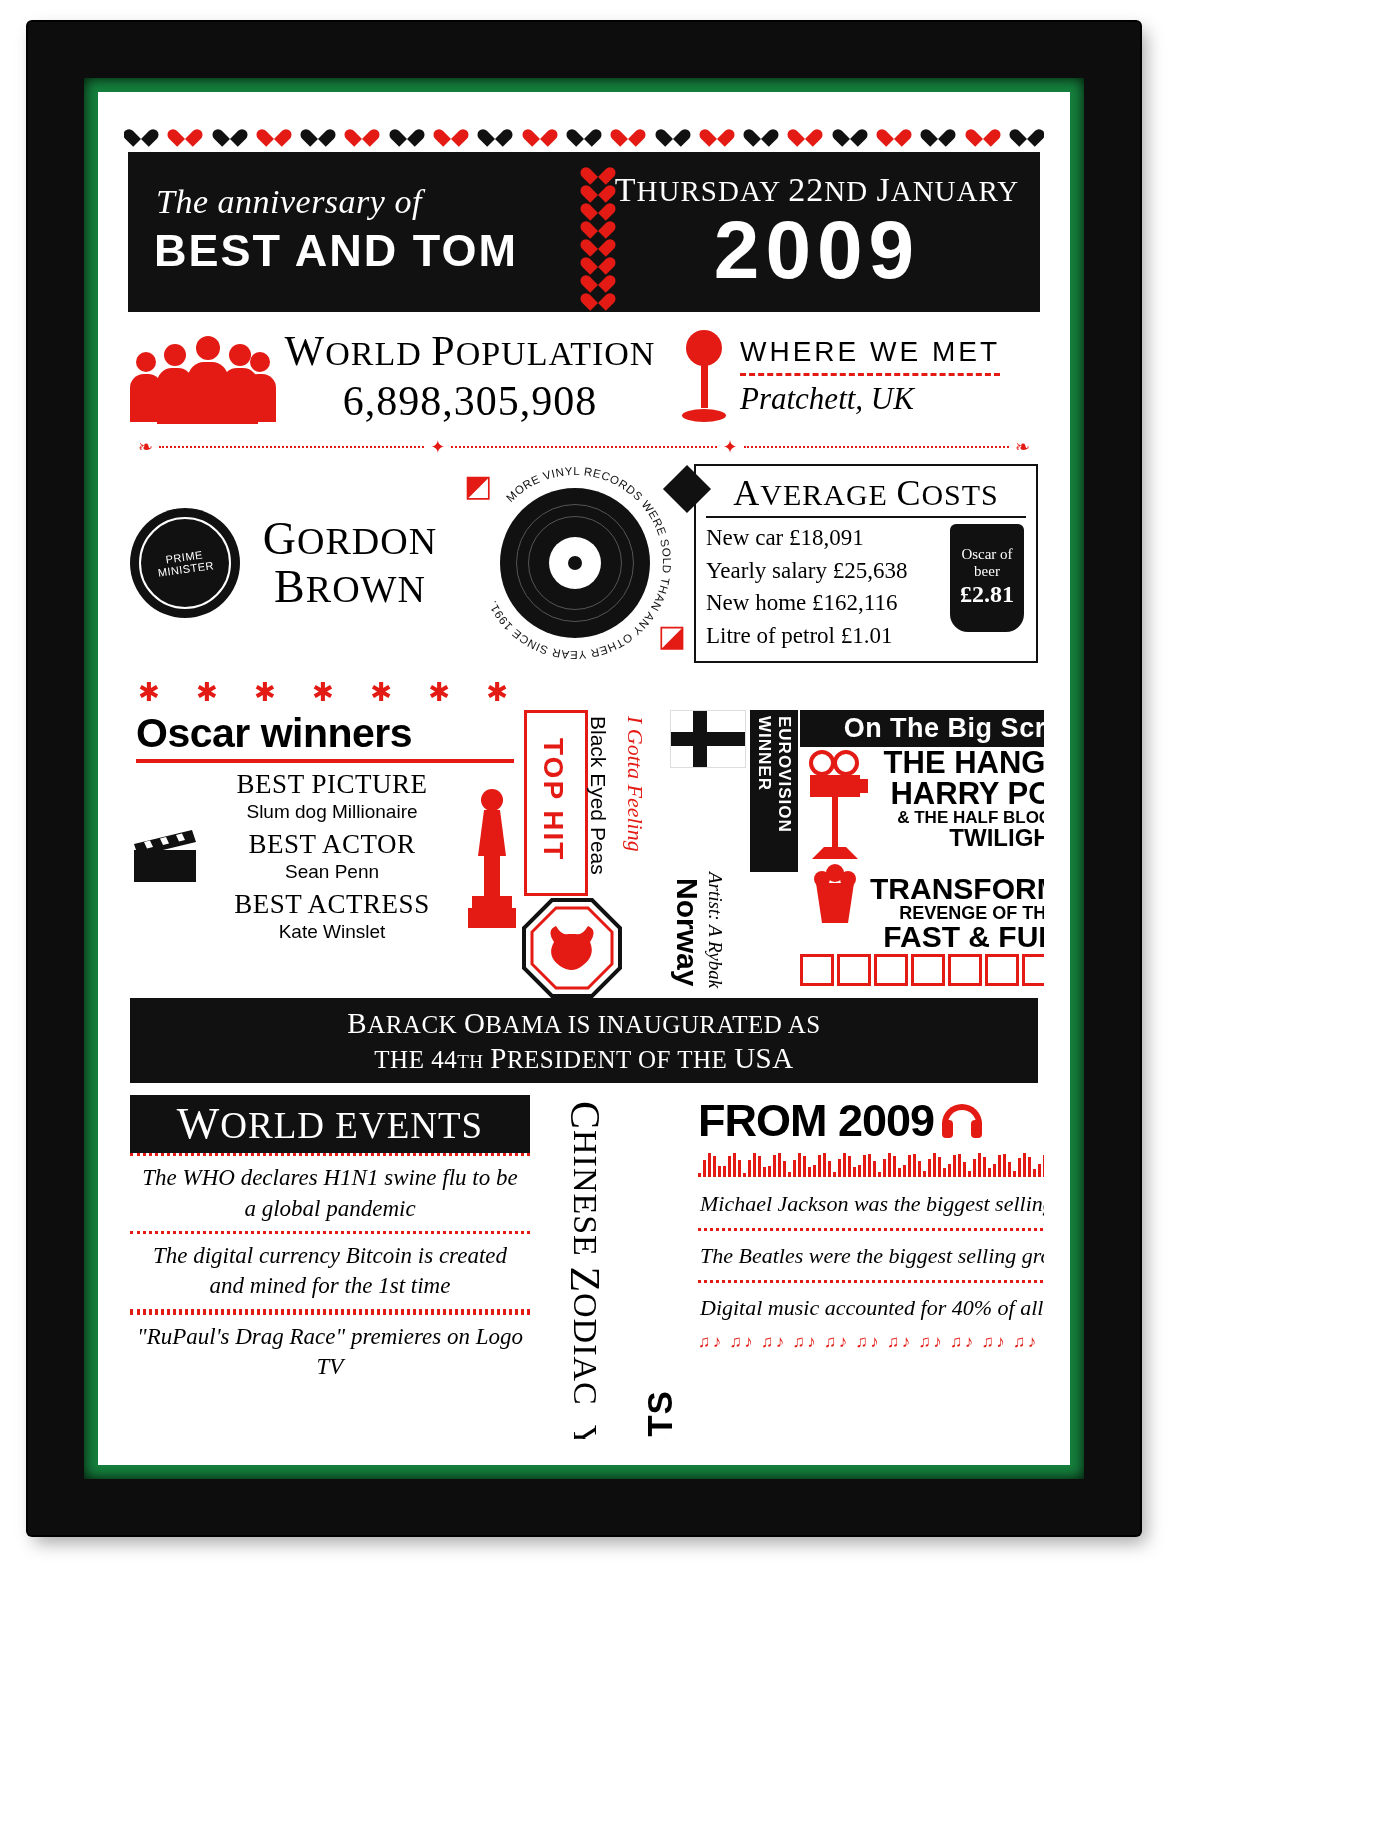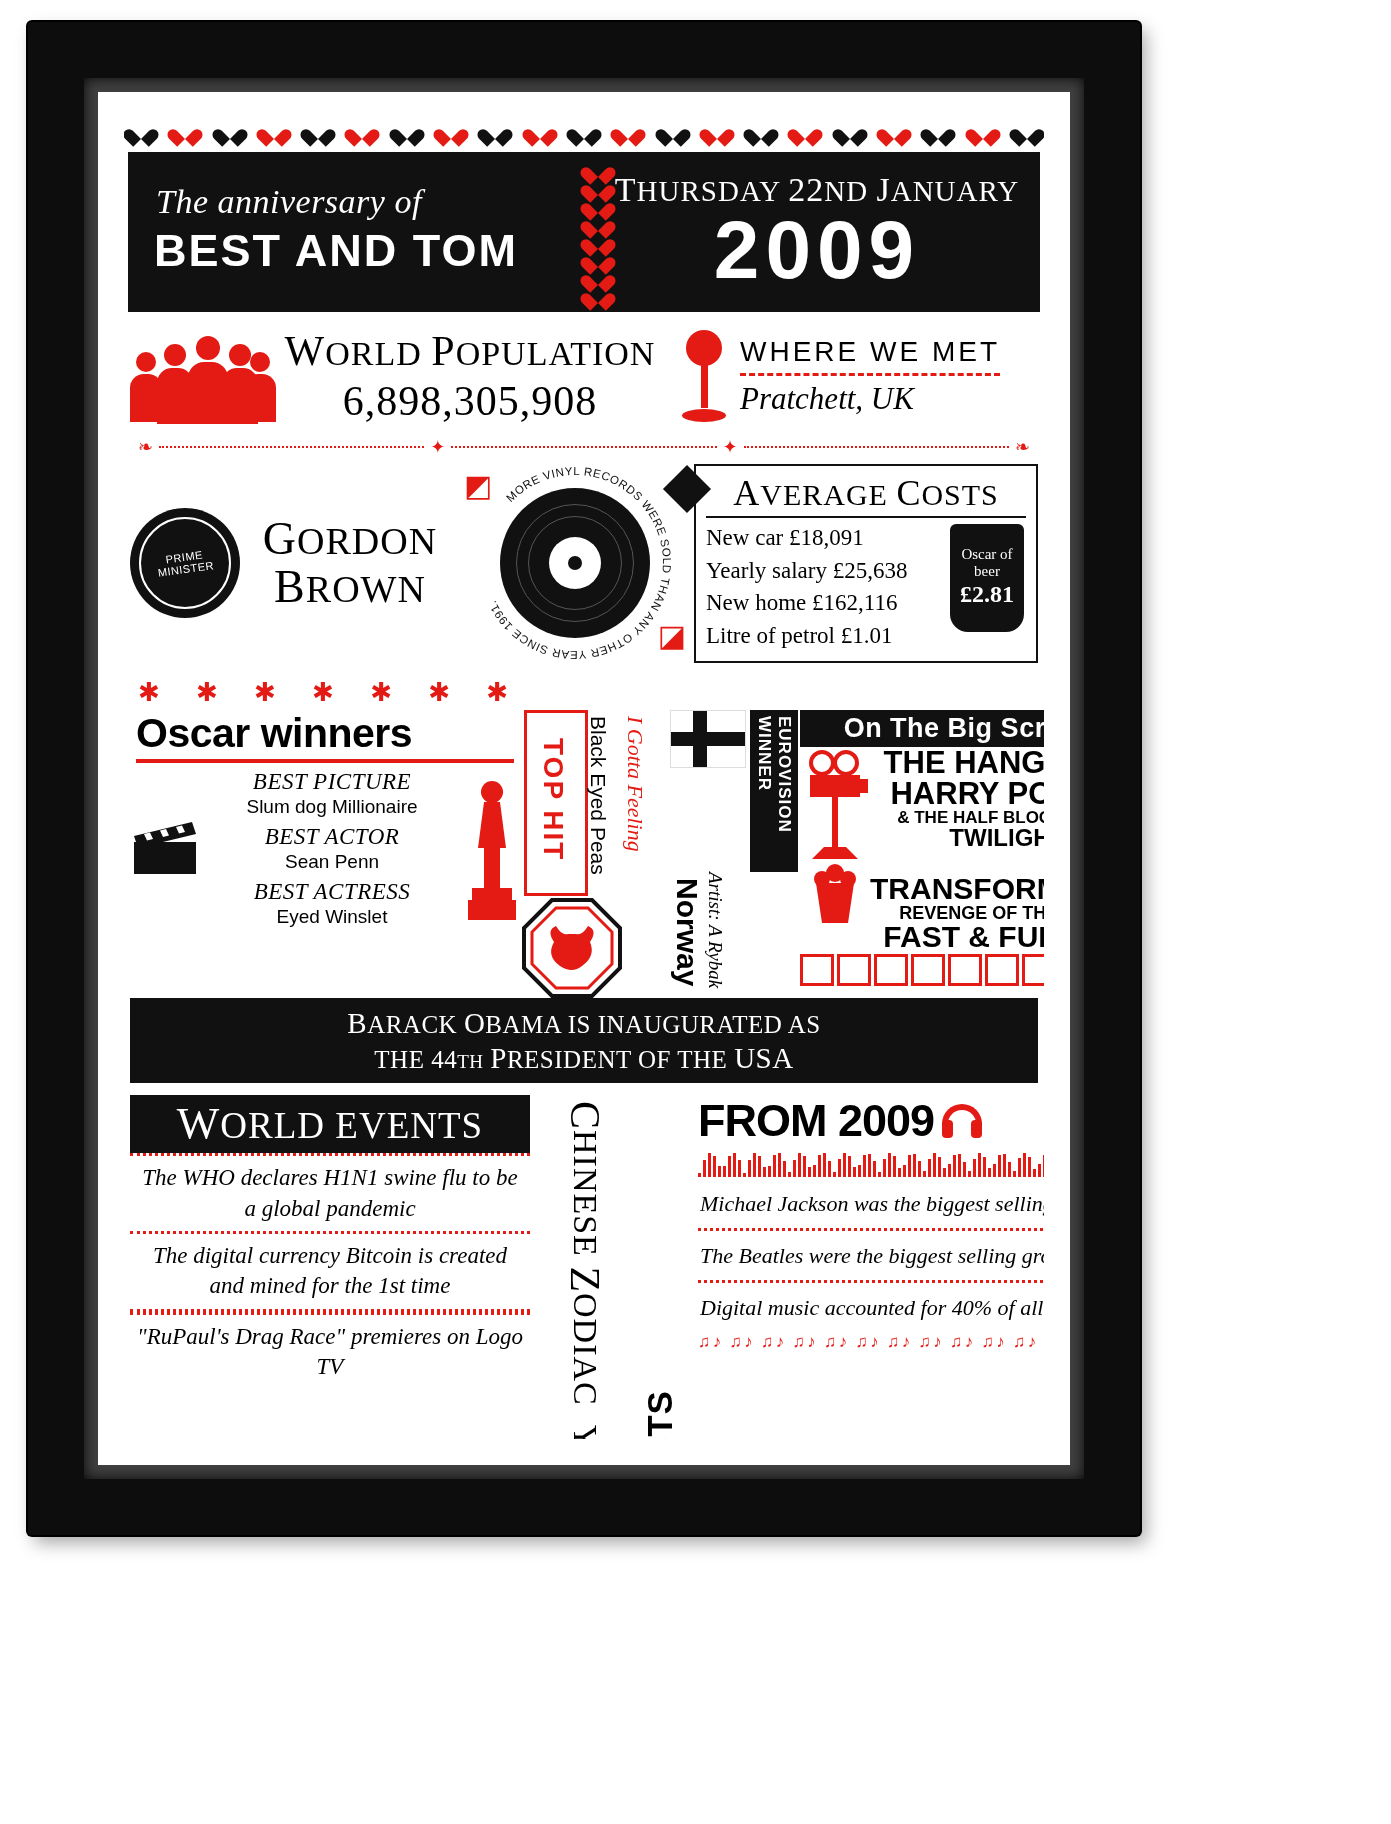--- a/index.html
+++ b/index.html
@@ -3,21 +3,21 @@
 <meta charset="utf-8">
 <style>
   html,body{margin:0;padding:0;background:#ffffff;}
   body{width:1391px;height:1824px;font-family:"Liberation Serif",serif;}
 
   
   .frame{position:absolute;left:28px;top:22px;width:1112px;height:1513px;
          background:#0d0d0d;border-radius:4px;
          box-shadow:0 0 0 2px #000, 6px 8px 18px rgba(0,0,0,.35);}
   .frame-inner{position:absolute;left:56px;top:56px;right:56px;bottom:56px;
-         background:#404040;box-shadow:inset 0 0 14px rgba(0,0,0,.9);}
+         background:#15803d;box-shadow:inset 0 0 14px rgba(0,0,0,.9);}
   .mat{position:absolute;left:14px;top:14px;right:14px;bottom:14px;background:#fff;}
   .poster{position:absolute;left:26px;top:26px;right:26px;bottom:26px;background:#fff;
           overflow:hidden;}
 
   
   .hearts{display:flex;justify-content:space-between;align-items:center;
           padding:4px 6px 0 6px;}
   .heart{width:22px;height:20px;position:relative;}
   .heart:before,.heart:after{content:"";position:absolute;top:0;width:11px;height:17px;
       border-radius:11px 11px 0 0;background:currentColor;}
@@ -112,21 +112,21 @@
   .stars span{color:#e31b14;font-size:26px;}
   .row4{display:flex;margin:2px 6px 0 6px;}
   .oscars{flex:0 0 390px;}
   .osc-title{font-family:"Liberation Sans",sans-serif;font-weight:bold;font-size:41px;
              letter-spacing:-.5px;padding-left:6px;}
   .rule{border-top:4px solid #e31b14;margin:2px 6px 6px 6px;}
   .osc-body{display:flex;align-items:center;}
   .clap{flex:0 0 70px;height:70px;position:relative;}
   .statue{flex:0 0 56px;height:150px;position:relative;}
   .osc-mid{flex:1;text-align:center;}
-  .osc-cat{font-size:23px;letter-spacing:.5px;text-transform:uppercase;font-style:italic;}
+  .osc-cat{font-size:27px;letter-spacing:.5px;text-transform:uppercase;}
   .osc-val{font-family:"Liberation Sans",sans-serif;font-size:19px;margin:1px 0 6px 0;}
 
   .tophit{flex:0 0 150px;position:relative;}
   .tophit-box{position:absolute;left:4px;top:0;width:58px;height:180px;border:3px solid #e31b14;}
   .tophit-txt{position:absolute;left:4px;top:0;width:58px;height:180px;color:#e31b14;
       font-family:"Liberation Sans",sans-serif;font-weight:bold;font-size:28px;
       letter-spacing:2px;display:flex;align-items:center;justify-content:center;}
   .vert{writing-mode:vertical-rl;}
   .song{position:absolute;left:66px;top:6px;width:80px;height:190px;}
   .song .a{position:absolute;left:0;top:0;font-family:"Liberation Sans",sans-serif;
@@ -381,21 +381,21 @@
               <polygon points="46,11 52,9.5 55,16 49,17.5"></polygon>
                     </g>
             </svg>
           </div>
           <div class="osc-mid" id="oscarsList">
                   <div class="osc-cat">BEST PICTURE</div>
                   <div class="osc-val">Slum dog Millionaire</div>
                   <div class="osc-cat">BEST ACTOR</div>
                   <div class="osc-val">Sean Penn</div>
                   <div class="osc-cat">BEST ACTRESS</div>
-                  <div class="osc-val">Eyed Winslet</div>
+                  <div class="osc-val">Kate Winslet</div>
                 </div>
           <div class="statue">
             <svg width="56" height="150" viewBox="0 0 56 150">
               <circle cx="28" cy="16" r="11" fill="#e31b14"></circle>
               <path d="M20 26 h16 l6 46 h-28 z" fill="#e31b14"></path>
               <rect x="20" y="72" width="16" height="40" fill="#e31b14"></rect>
               <rect x="8" y="112" width="40" height="12" fill="#e31b14"></rect>
               <rect x="4" y="124" width="48" height="20" fill="#e31b14"></rect>
             </svg>
           </div>

